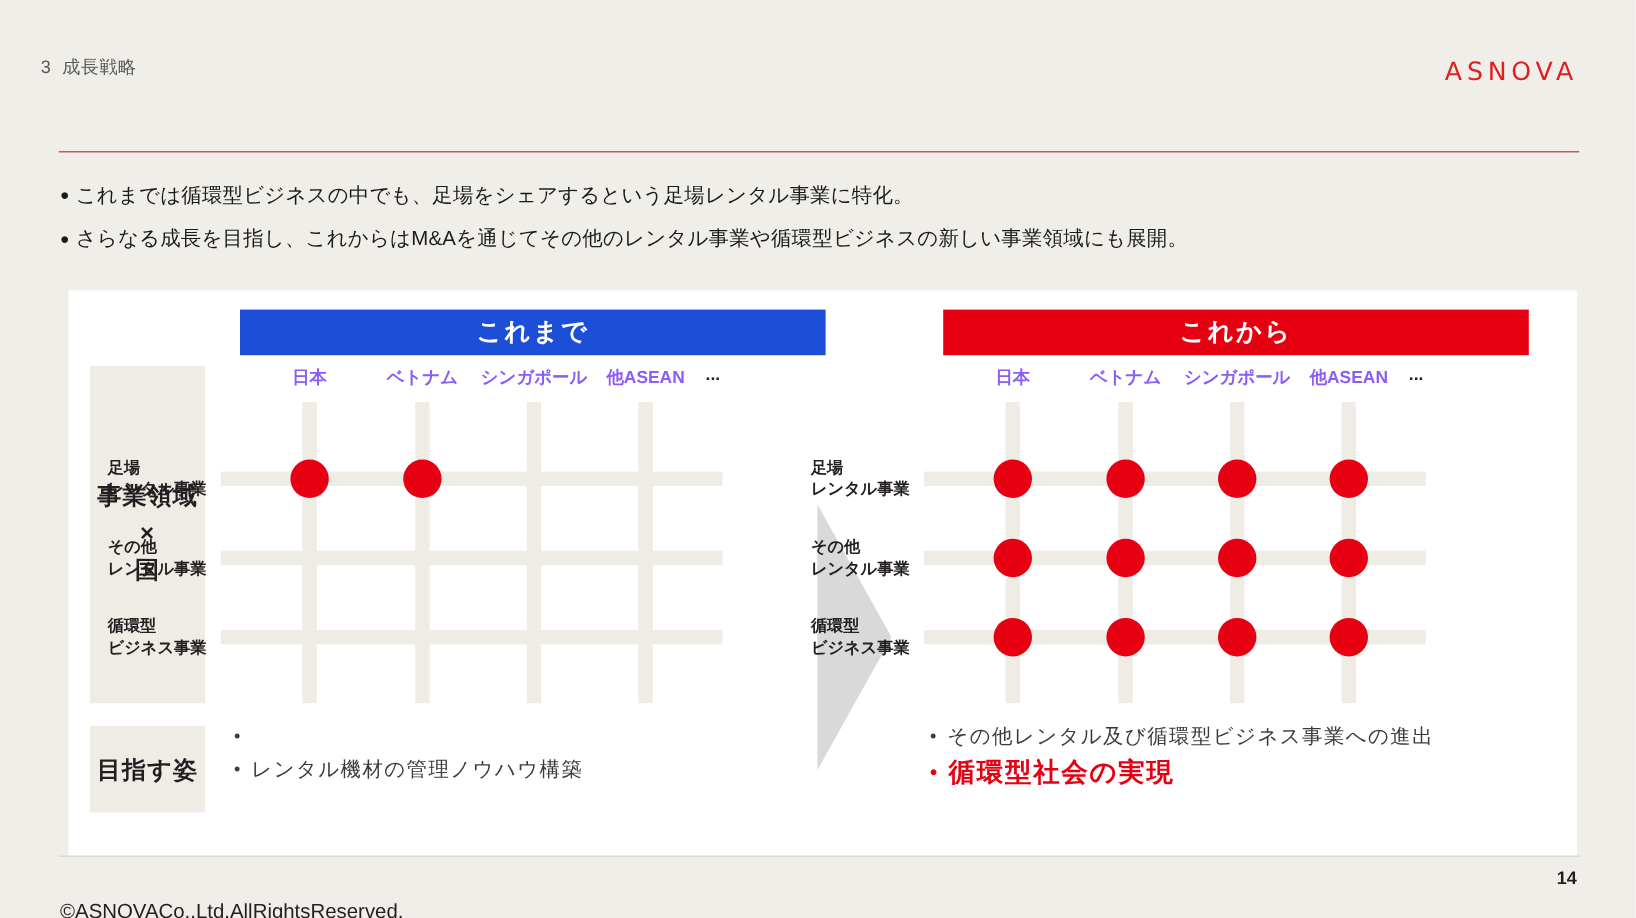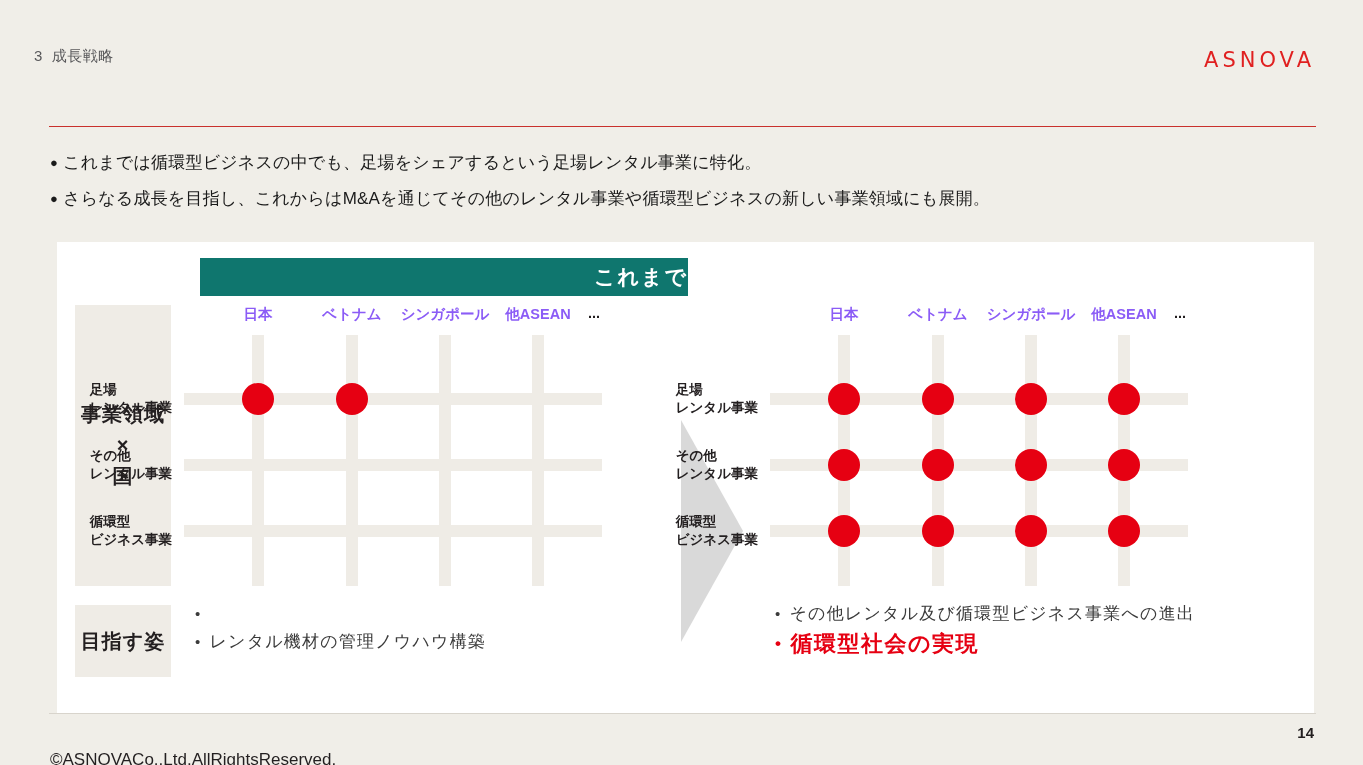--- a/index.html
+++ b/index.html
@@ -103,22 +103,21 @@
     text-align: center;
     color: #ffffff;
     font-size: 21px;
     font-weight: bold;
     letter-spacing: 2px;
   }
   #banner-past {
     left: 143px;
     top: 16px;
     width: 488px;
-    background: #0f766e;
-    text-align: right;
+    background: #1d4ed8;
   }
   #banner-future {
     left: 729px;
     top: 16px;
     width: 488px;
     background: #e60012;
   }
 
   
   .side-box {
@@ -296,20 +295,21 @@
   </div>
   <div class="lead-bullet">
     <span class="dot">●</span>
     <span class="txt">さらなる成長を目指し、これからはM&amp;Aを通じてその他のレンタル事業や循環型ビジネスの新しい事業領域にも展開。</span>
   </div>
 </div>
 
 <div id="content-panel">
 
   <div class="phase-banner" id="banner-past">これまで</div>
+  <div class="phase-banner" id="banner-future">これから</div>
 
   <div class="side-box" id="side-goal">目指す姿</div>
   <div class="side-box" id="side-domain">
     <div>
       <div>事業領域</div>
       <div>×</div>
       <div>国</div>
     </div>
   </div>
 

